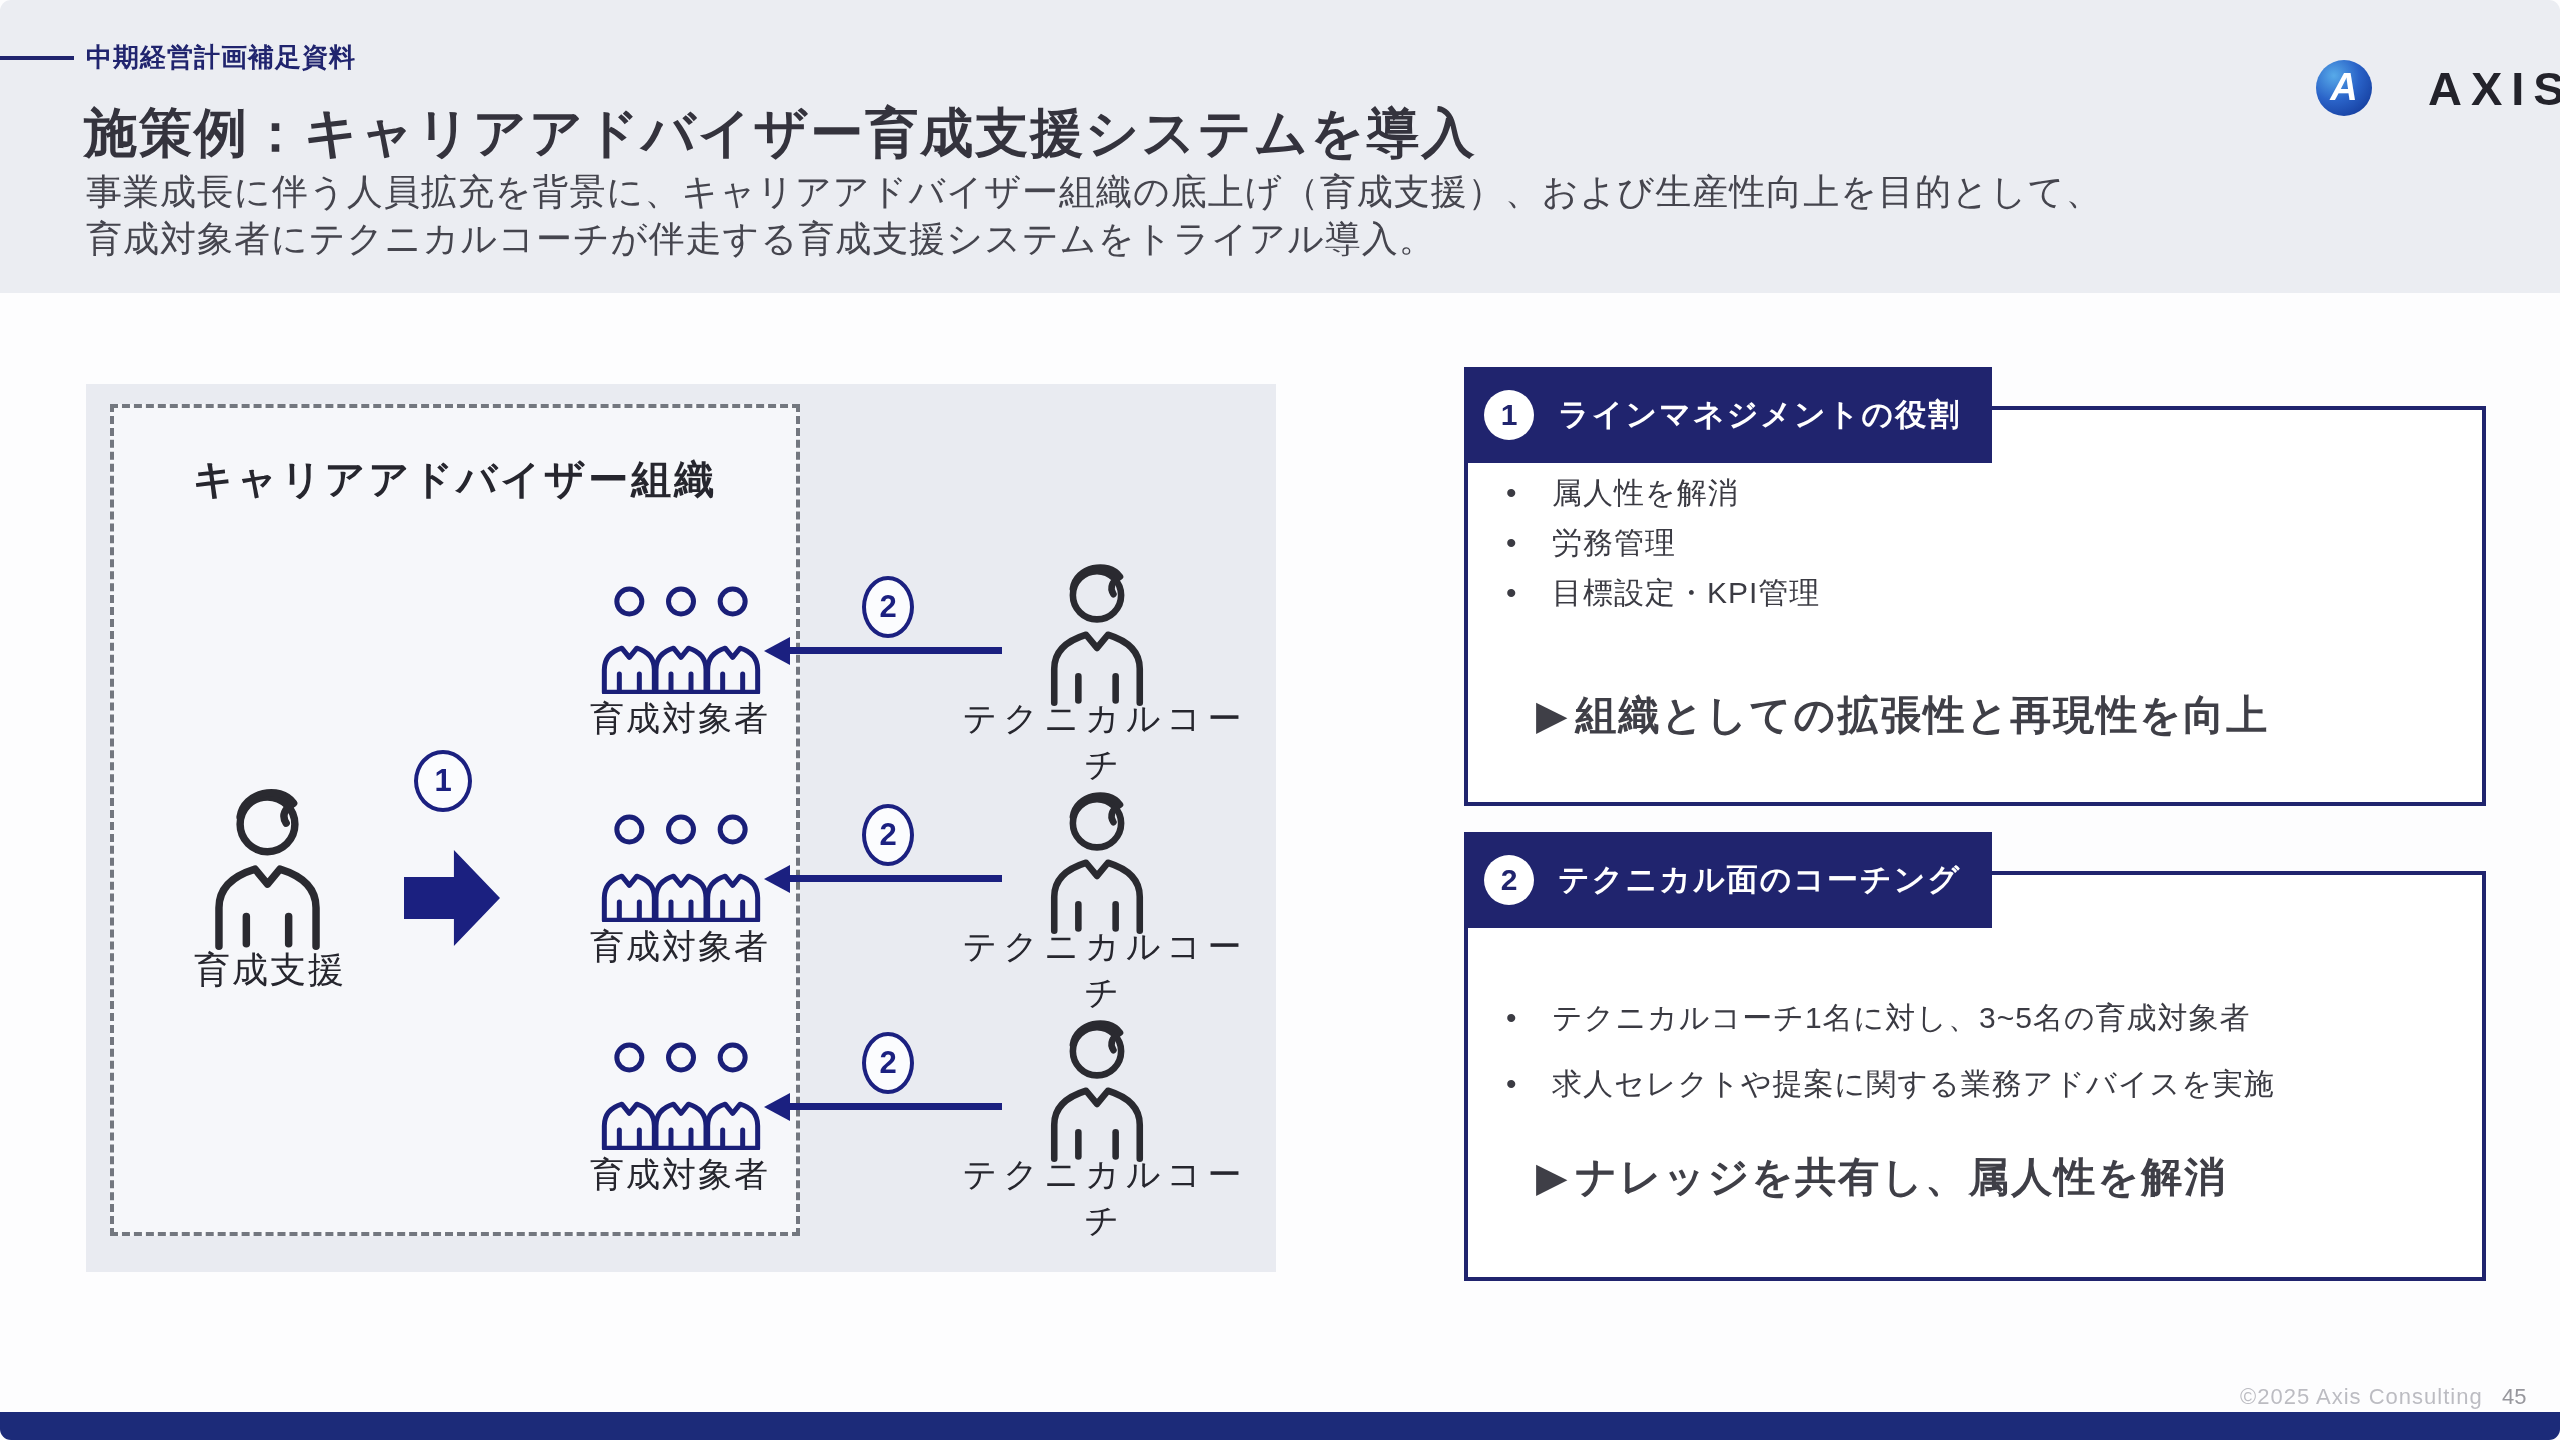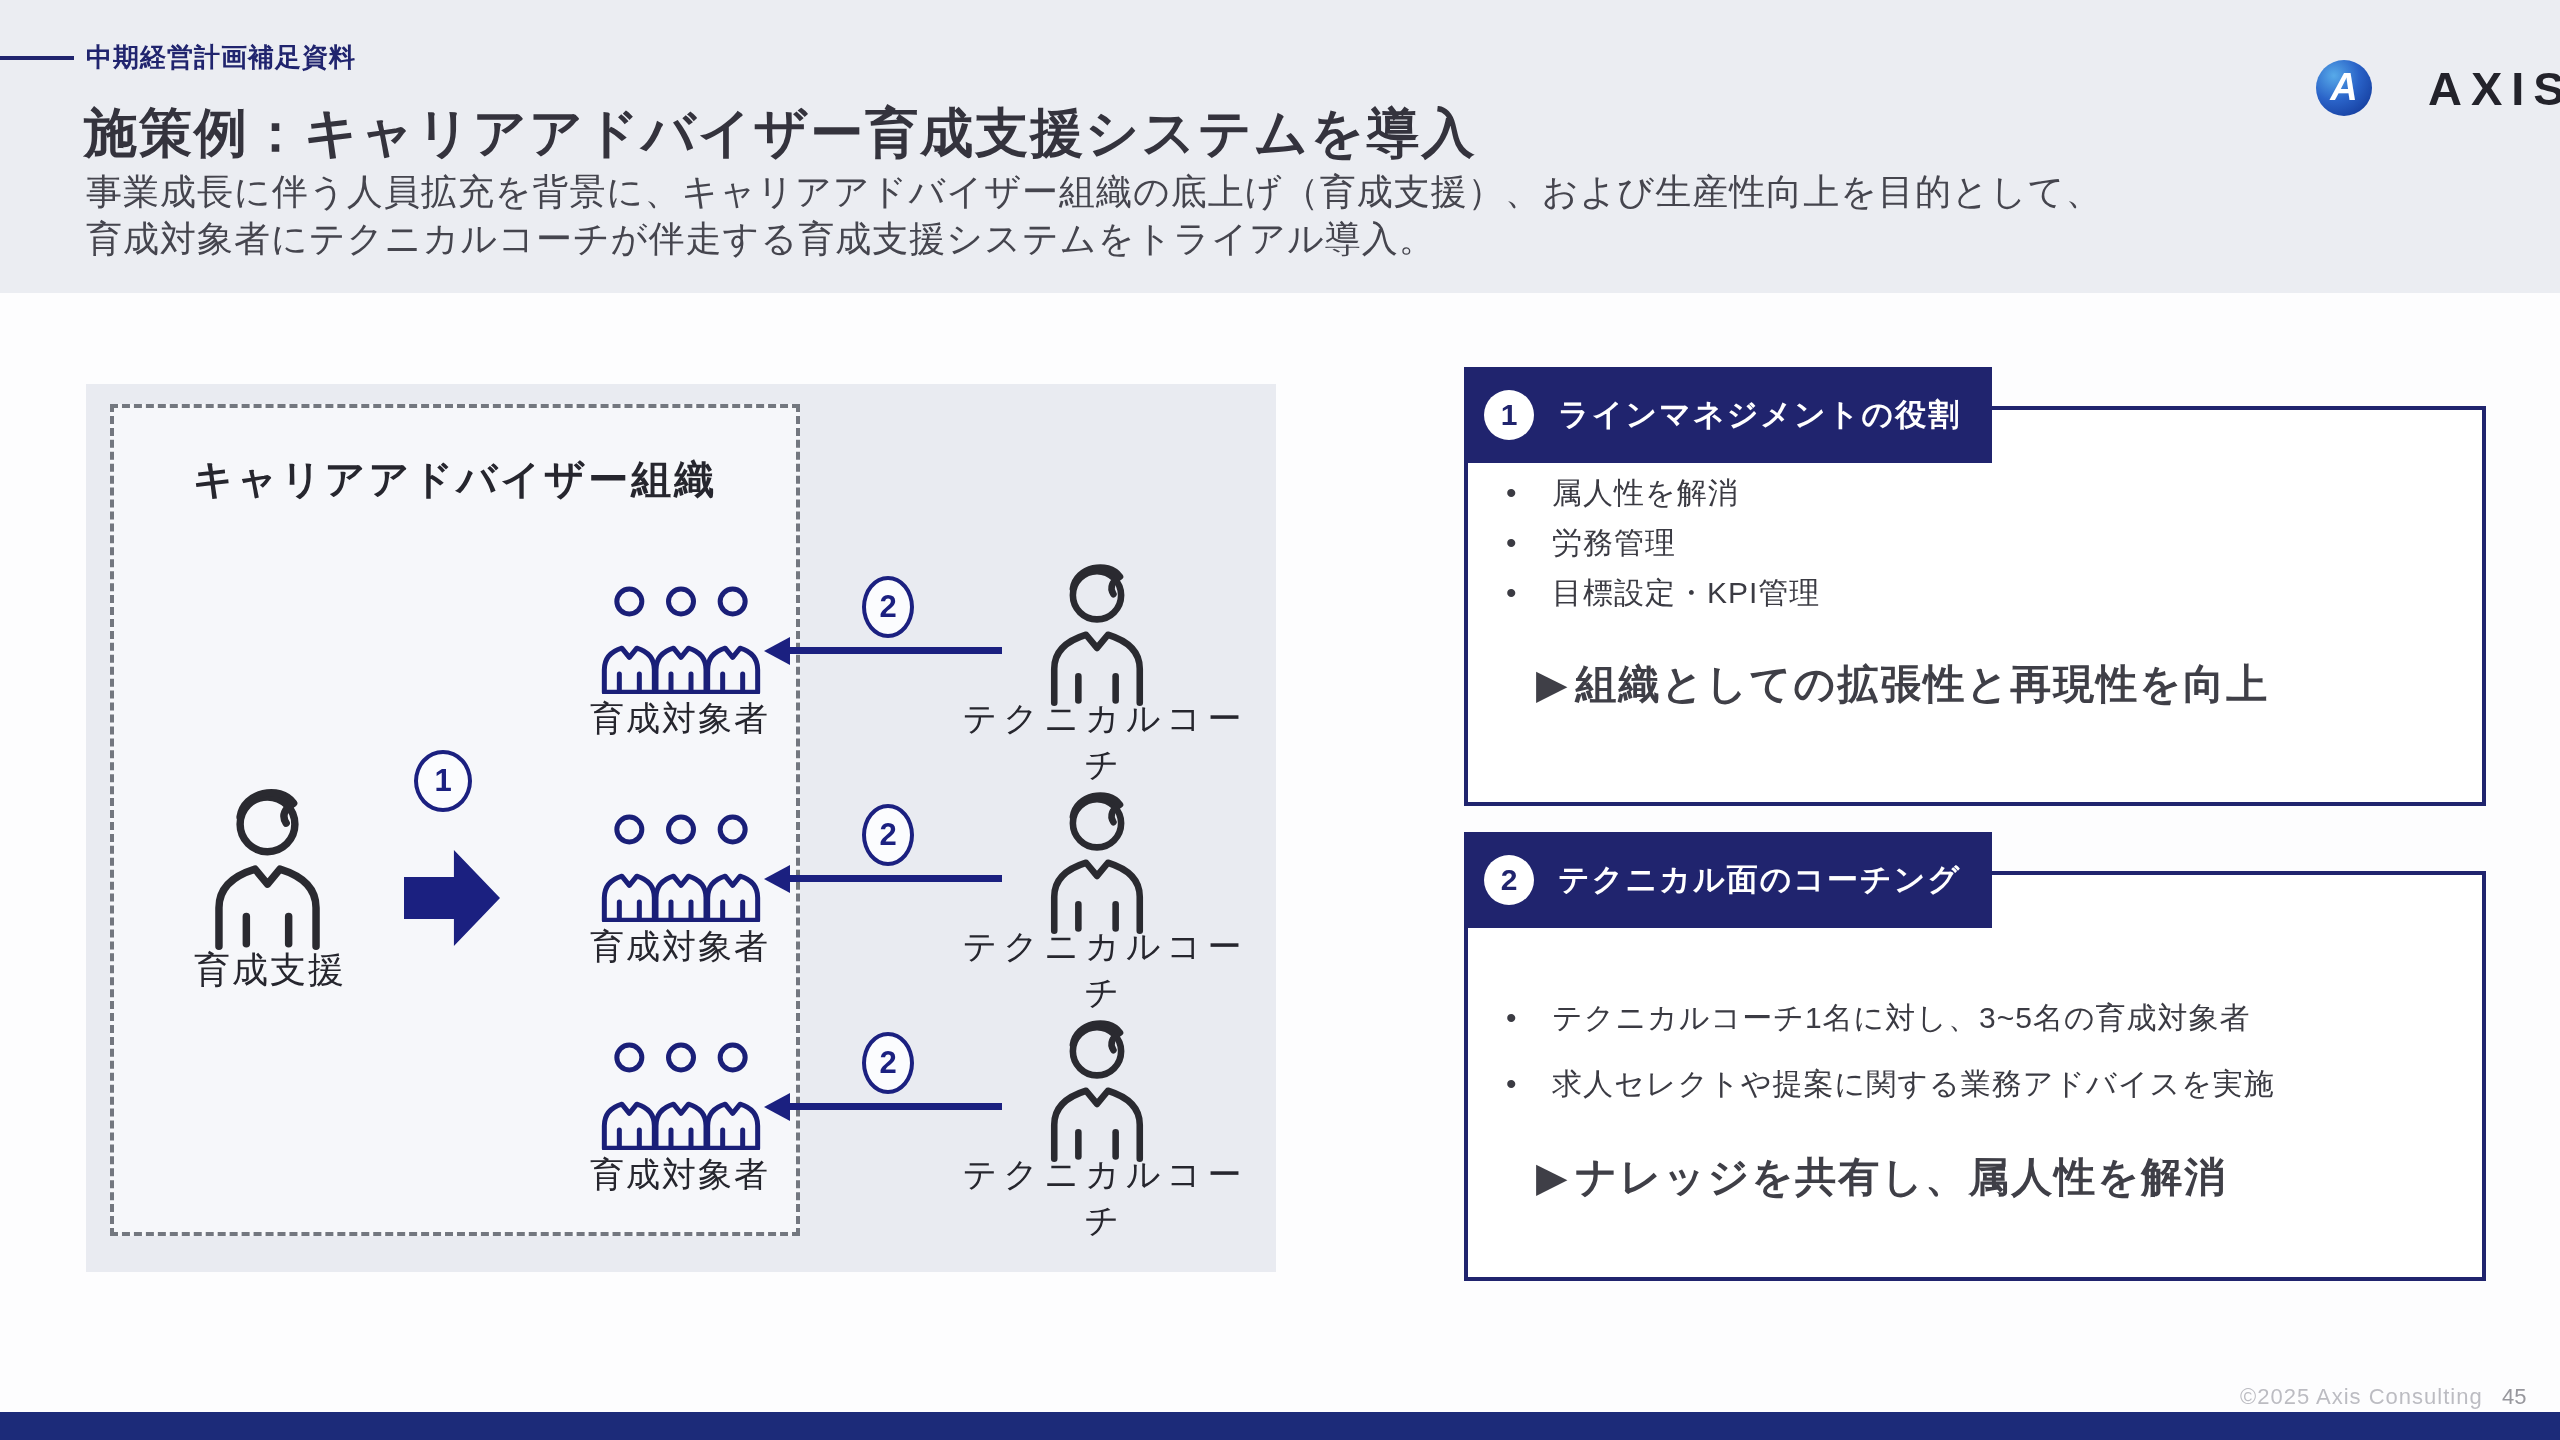--- a/index.html
+++ b/index.html
@@ -1,17 +1,17 @@
 <!DOCTYPE html>
 <html><head>
 <meta charset="utf-8">
 <style>
   html,body{margin:0;padding:0;background:#fdfdfe;}
   body{font-family:"Liberation Sans","DejaVu Sans",sans-serif;}
-  .slide{position:relative;width:2560px;height:1440px;background:#fdfdfe;overflow:hidden;}
+  .slide{position:relative;width:2560px;height:1440px;background:#fdfdfe;overflow:hidden;border-radius:11px;}
 
   
   .top-band{position:absolute;left:0;top:0;width:2560px;height:293px;background:#ebedf2;}
   .kicker-line{position:absolute;left:0;top:56px;width:74px;height:4px;background:#20246e;}
   .kicker{position:absolute;left:86px;top:40px;font-size:26px;font-weight:bold;color:#20246e;letter-spacing:1px;}
   .title{position:absolute;left:84px;top:78px;font-size:53px;font-weight:bold;color:#34333d;letter-spacing:2px;margin-top:20px;}
   .subtitle{position:absolute;left:86px;top:168px;font-size:36px;color:#45454e;line-height:47px;letter-spacing:1px;}
 
   
   .logo{position:absolute;left:2316px;top:60px;display:flex;align-items:center;gap:12px;}
@@ -63,21 +63,21 @@
   .header-badge{width:50px;height:50px;border-radius:50%;background:#ffffff;color:#20246e;
      display:flex;align-items:center;justify-content:center;font-size:30px;font-weight:bold;flex:0 0 50px;}
   .header-label{color:#ffffff;font-size:31px;font-weight:bold;letter-spacing:2px;}
 
   .bullet-list{position:absolute;left:1506px;font-size:30px;color:#3b3b43;letter-spacing:1px;}
   .bullet-list-1{top:468px;line-height:50px;}
   .bullet-list-2{top:985px;line-height:66px;}
   .bullet-item{display:flex;}
   .bullet-dot{width:46px;flex:0 0 46px;text-align:left;color:#3b3b43;}
   .conclusion{position:absolute;left:1536px;font-size:41px;font-weight:bold;color:#3f3f47;letter-spacing:2px;}
-  .conclusion-1{top:657px;} .conclusion-2{top:1150px;}
+  .conclusion-1{top:688px;} .conclusion-2{top:1150px;}
   .conclusion .marker{margin-right:6px;}
 
   
   .copyright{position:absolute;left:2240px;top:1384px;font-size:22px;color:#bcbcc2;letter-spacing:1px;}
   .page-number{position:absolute;left:2502px;top:1384px;font-size:22px;color:#97979d;}
   .bottom-bar{position:absolute;left:0;top:1412px;width:2560px;height:28px;background:#1c2b79;}
 </style>
 </head>
 <body>
 

